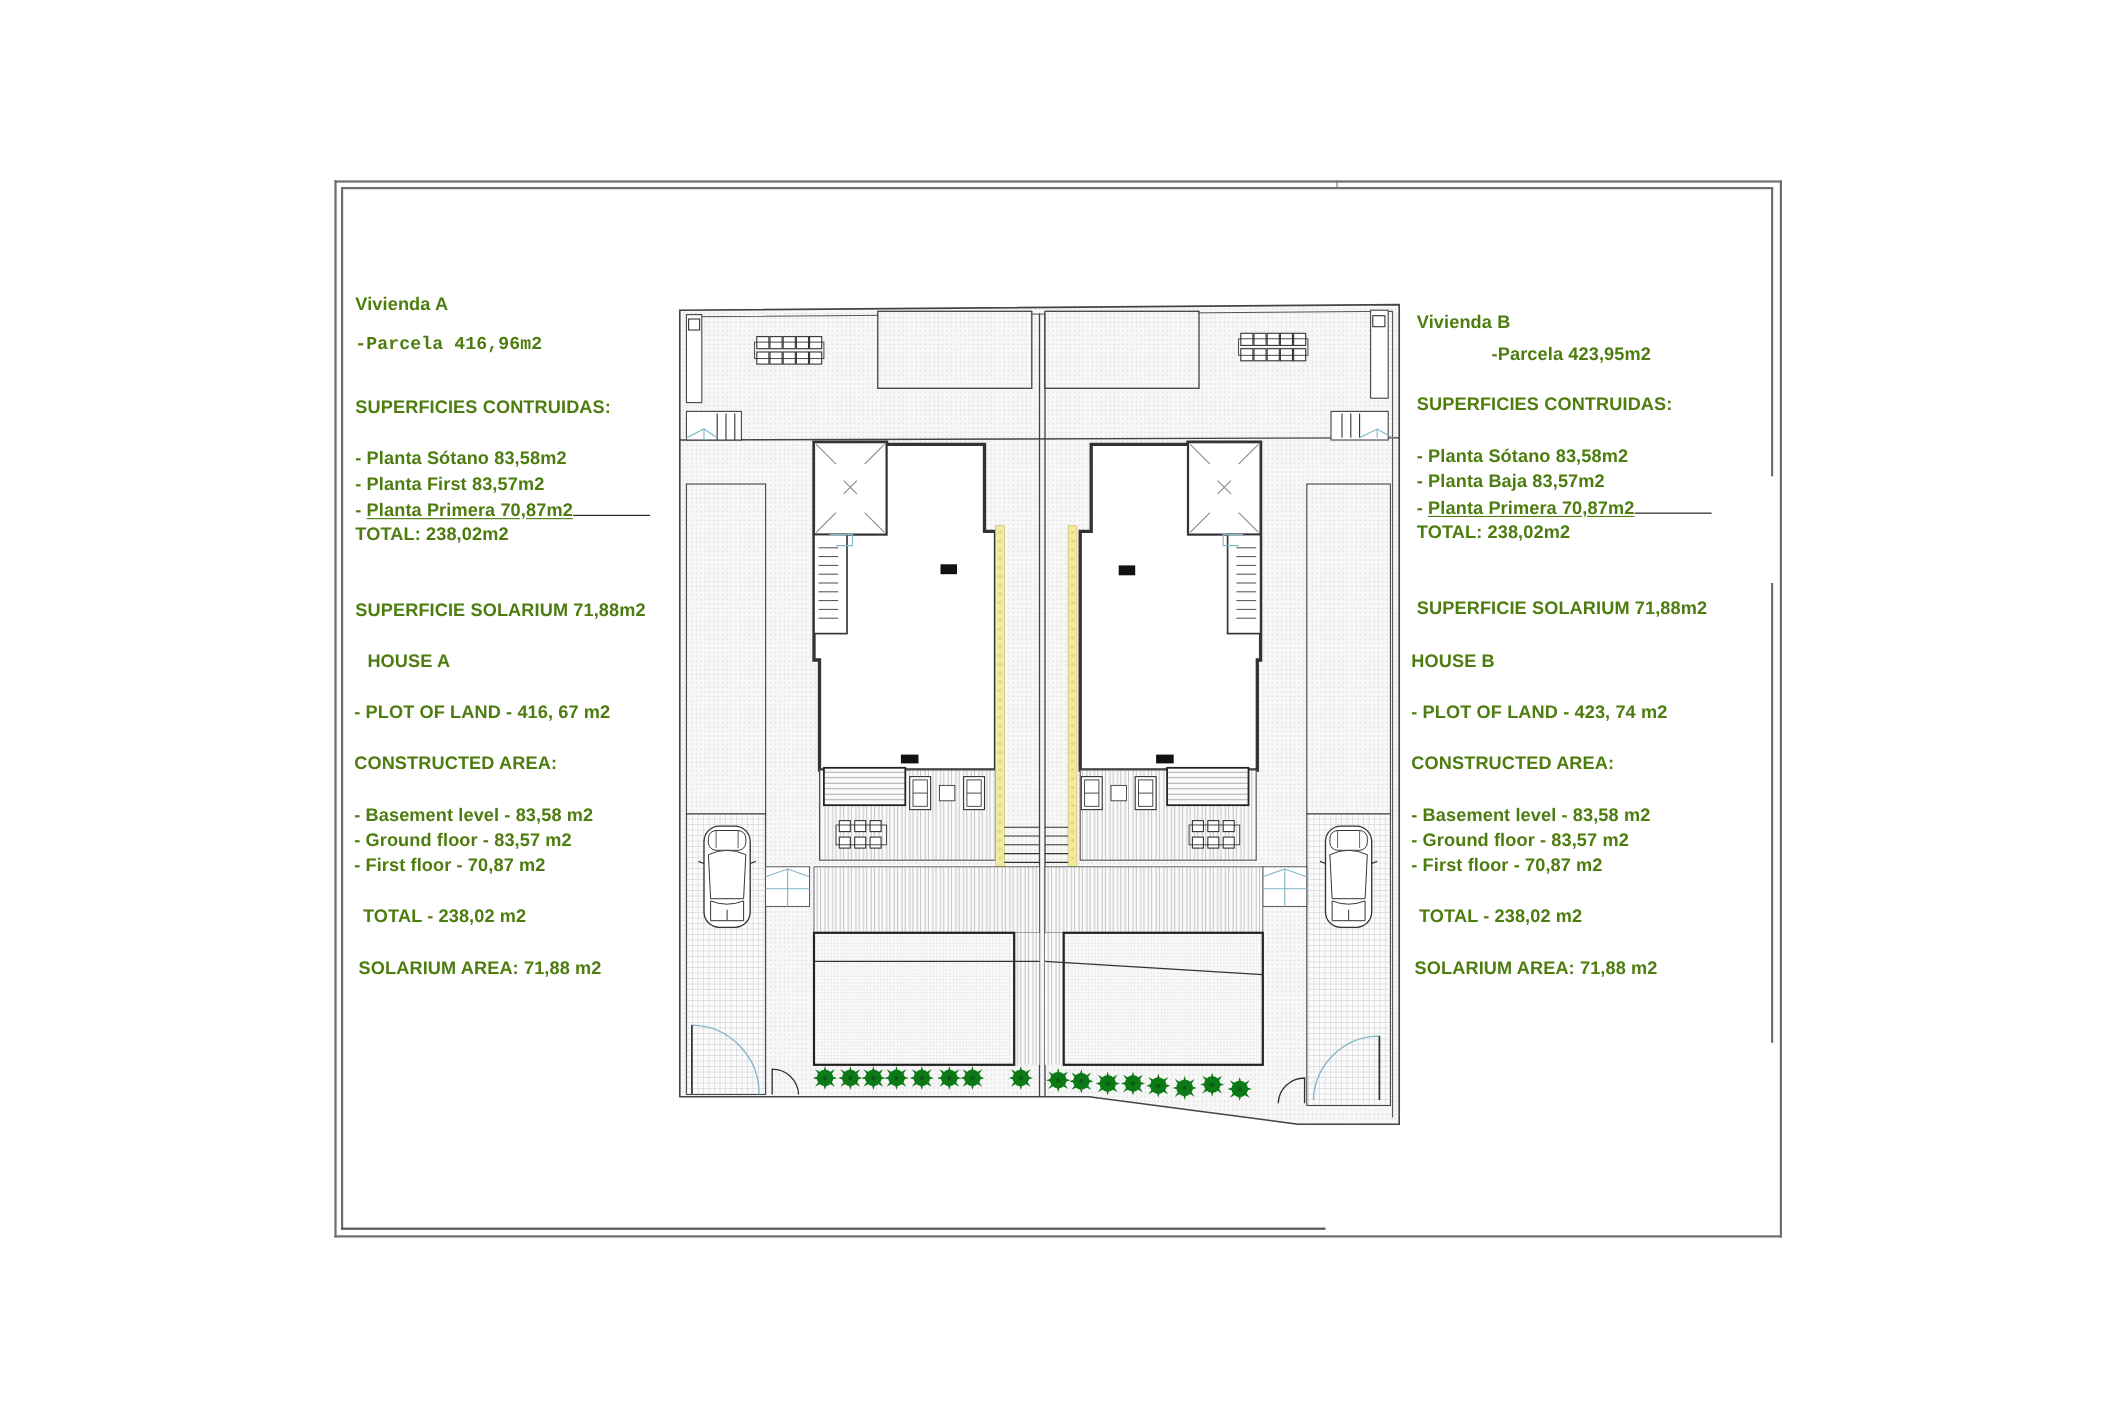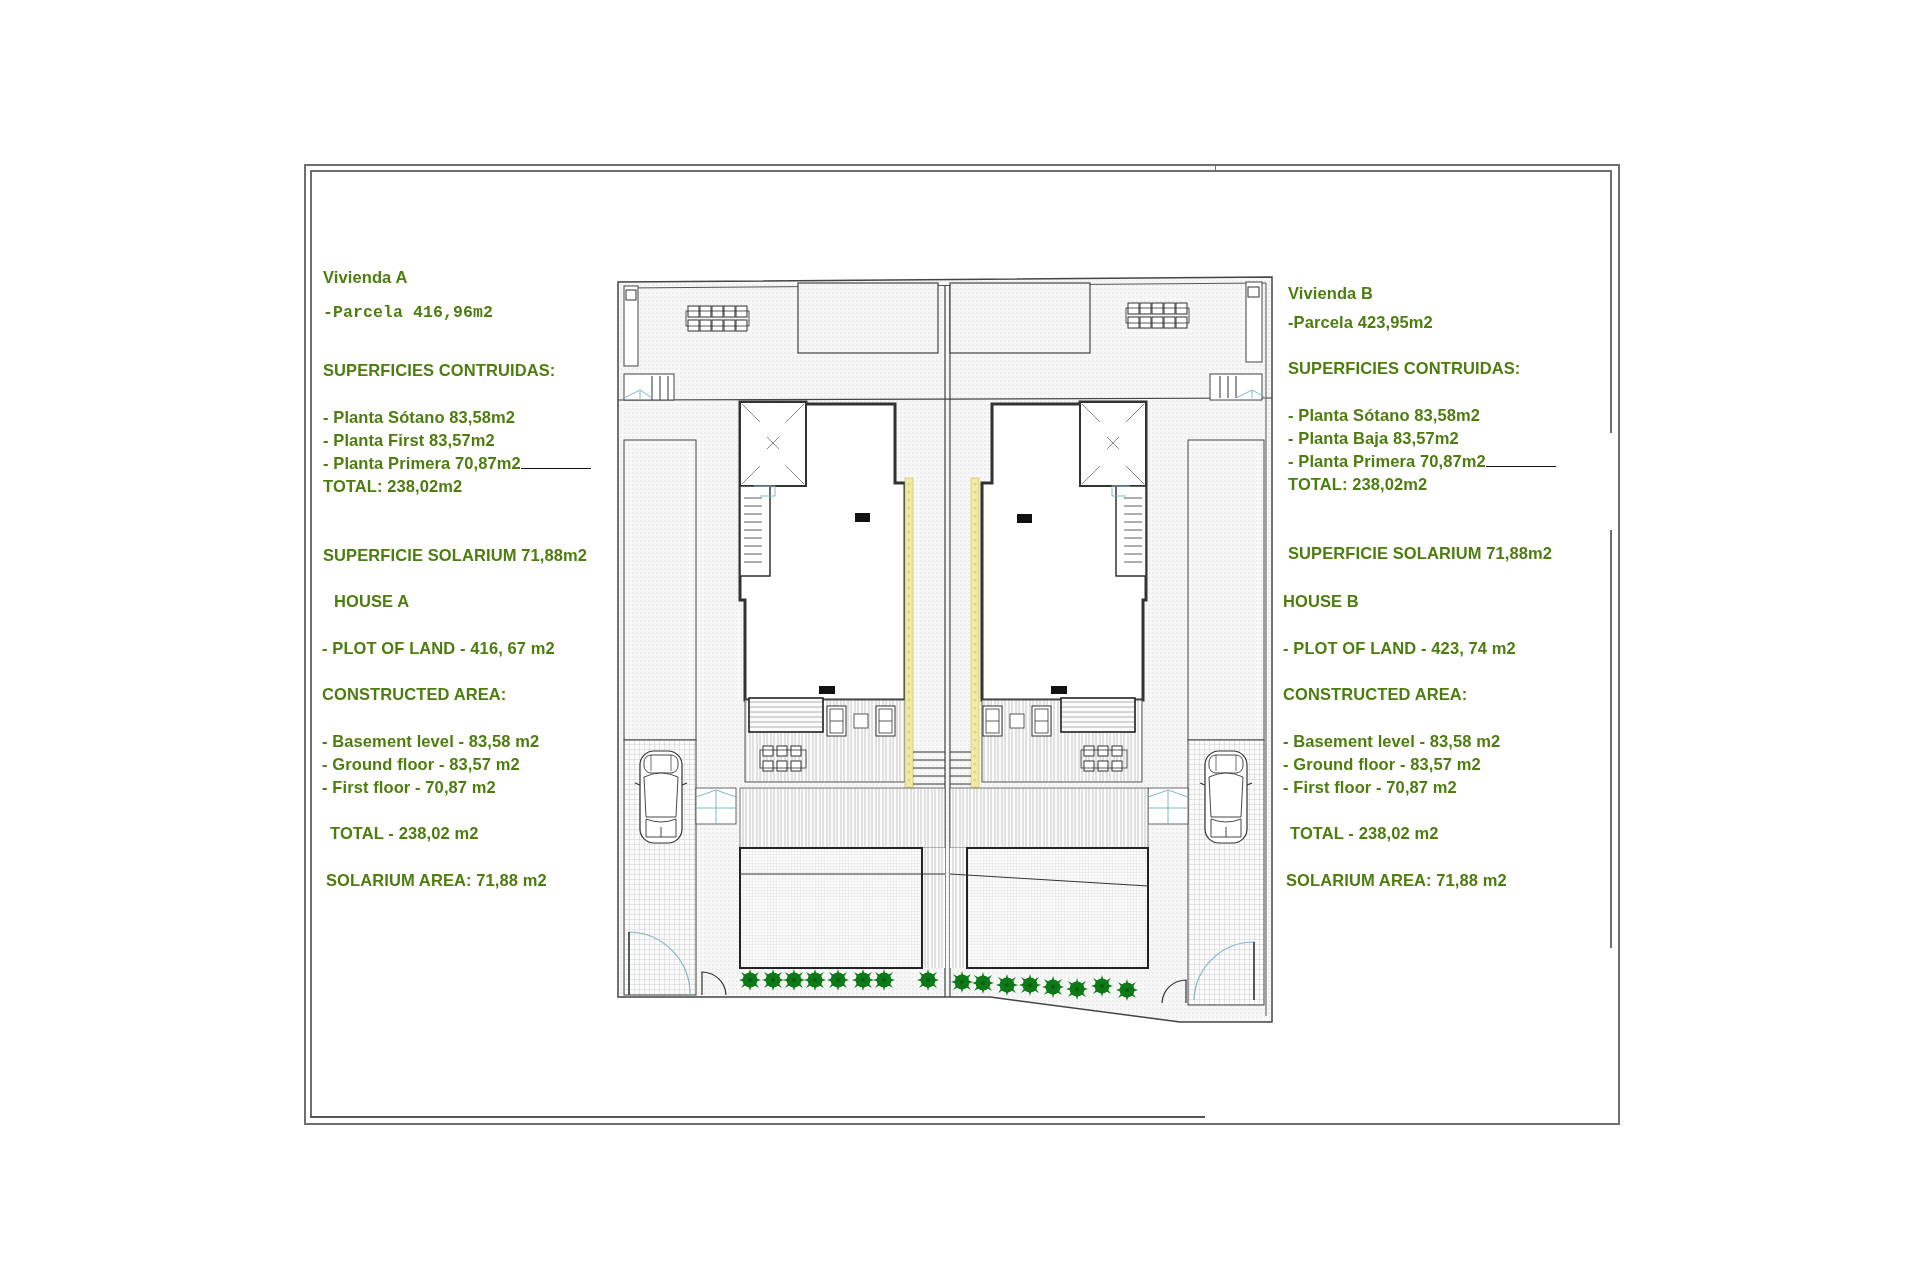--- a/index.html
+++ b/index.html
@@ -1,21 +1,21 @@
 <!DOCTYPE html>
 <html><head>
 <meta charset="utf-8">
 <style>
   html, body { margin:0; padding:0; background:#ffffff; }
   body { width:1920px; height:1280px; position:relative; overflow:hidden;
          font-family:"Liberation Sans","DejaVu Sans",sans-serif; color:#111; }
   .abs { position:absolute; }
   .frame-line { position:absolute; background:#6e6e6e; }
   .txt { position:absolute; font-weight:bold; font-size:16.5px; white-space:nowrap; color:#4d7c0f; letter-spacing:0.1px; }
-  .u { text-underline-offset:2px;margin-top:20px; }
+  .u { text-decoration:underline; text-underline-offset:2px;margin-top:20px; }
   .tail { display:inline-block; width:70px; border-bottom:1.5px solid #111; height:14px; vertical-align:baseline; }
 </style>
 </head>
 <body>
 
 <div>
   <div class="frame-line" style="left:304px;top:164px;width:1316px;height:2px;"></div>
   <div class="frame-line" style="left:310px;top:170px;width:1302px;height:2px;"></div>
   <div class="frame-line" style="left:304px;top:164px;width:2px;height:961px;"></div>
   <div class="frame-line" style="left:310px;top:170px;width:2px;height:947px;"></div>
@@ -46,21 +46,21 @@
   <div class="txt" style="left:322px;top:685px;">CONSTRUCTED AREA:</div>
   <div class="txt" style="left:322px;top:732px;">- Basement level - 83,58 m2</div>
   <div class="txt" style="left:322px;top:755px;">- Ground floor - 83,57 m2</div>
   <div class="txt" style="left:322px;top:778px;">- First floor - 70,87 m2</div>
   <div class="txt" style="left:330px;top:824px;">TOTAL - 238,02 m2</div>
   <div class="txt" style="left:326px;top:871px;">SOLARIUM AREA: 71,88 m2</div>
 </div>
 
 <div>
   <div class="txt" style="left:1288px;top:266px;margin-top:18px;">Vivienda B</div>
-  <div class="txt" style="left:1288px;top:313px;">-Parcela 423,95m2</div>
+  <div class="txt" style="left:1356px;top:313px;">-Parcela 423,95m2</div>
   <div class="txt" style="left:1288px;top:359px;">SUPERFICIES CONTRUIDAS:</div>
   <div class="txt" style="left:1288px;top:406px;">- Planta Sótano 83,58m2</div>
   <div class="txt" style="left:1288px;top:429px;">- Planta Baja 83,57m2</div>
   <div class="txt" style="left:1288px;top:452px;">
     <span>- </span><span class="u">Planta Primera 70,87m2</span><span class="tail"></span>
   </div>
   <div class="txt" style="left:1288px;top:475px;">TOTAL: 238,02m2</div>
   <div class="txt" style="left:1288px;top:544px;">SUPERFICIE SOLARIUM 71,88m2</div>
 
   <div class="txt" style="left:1283px;top:592px;">HOUSE B</div>

